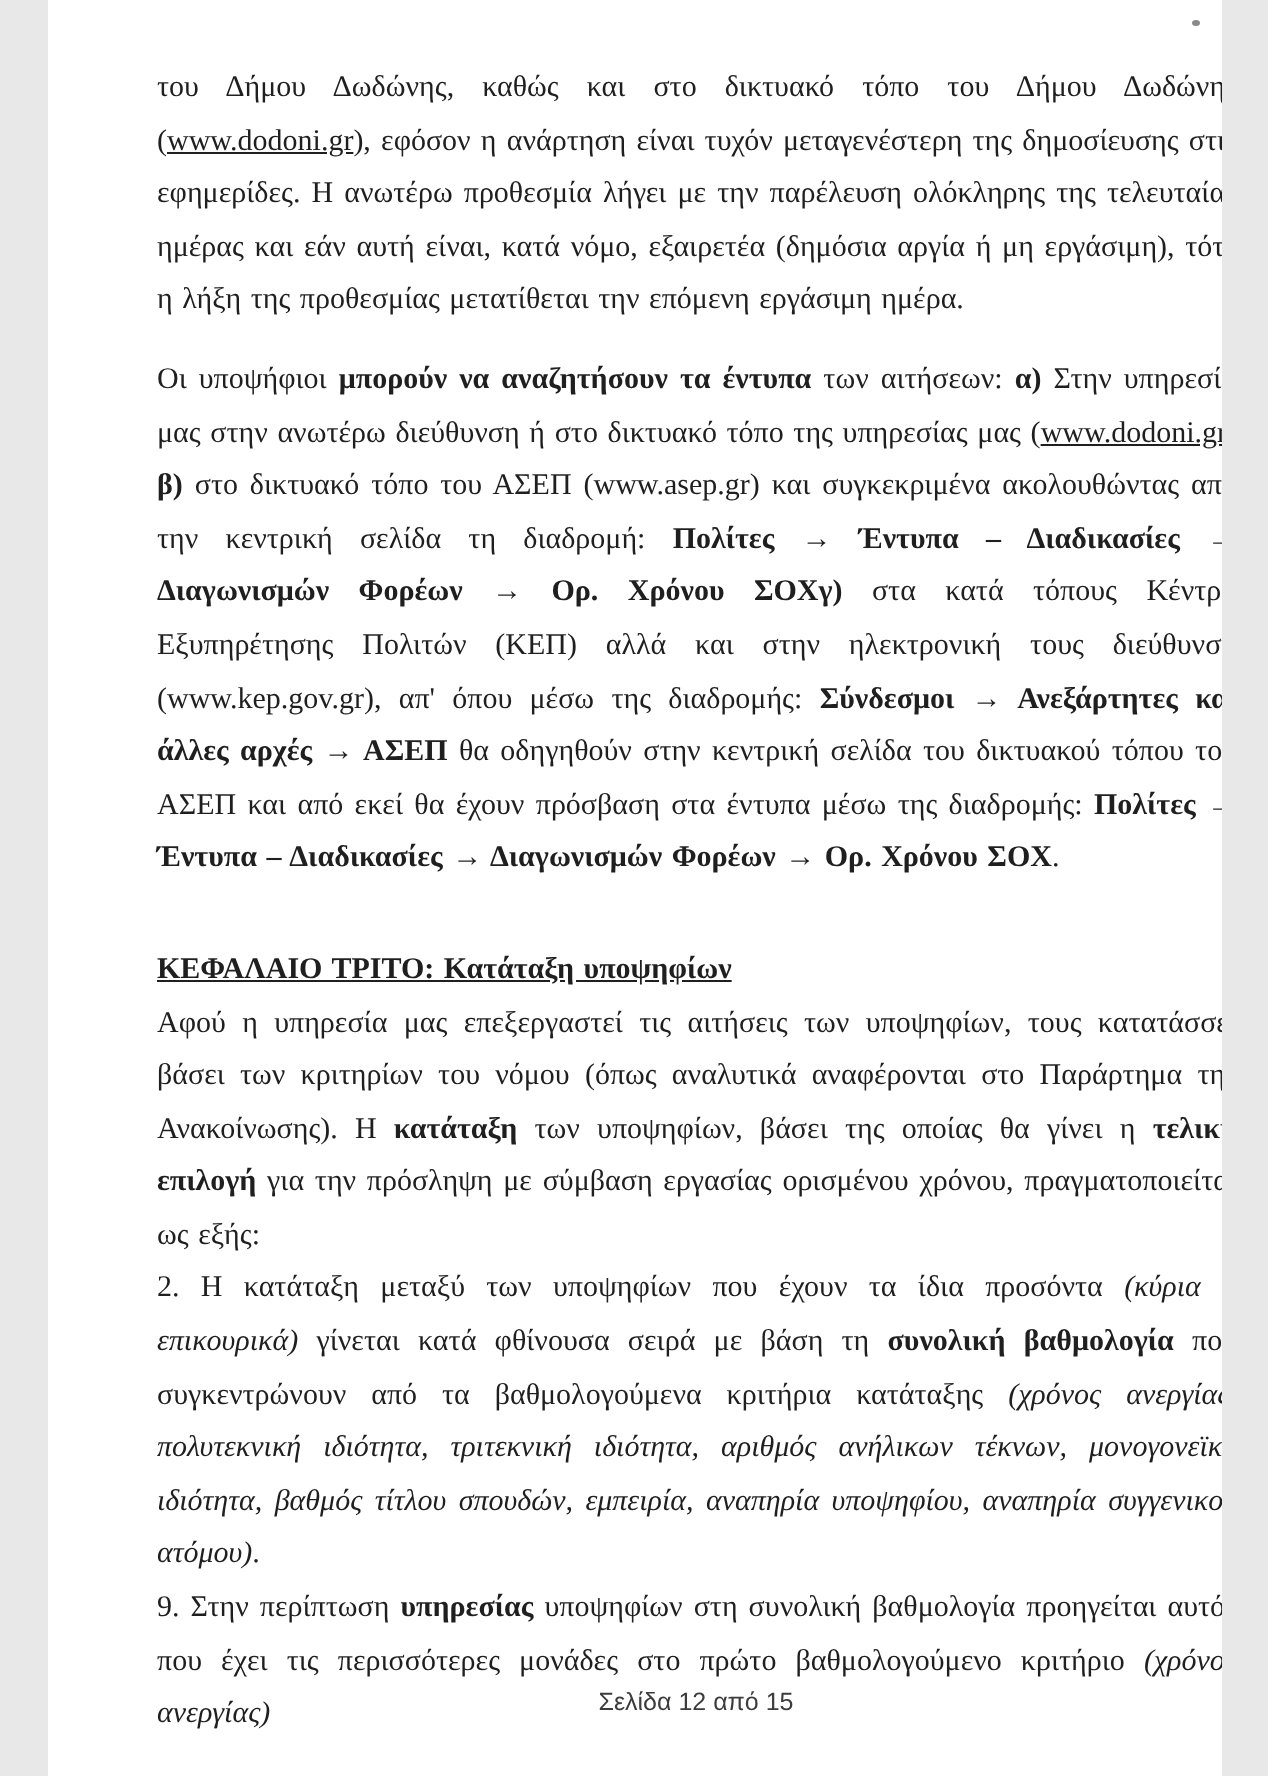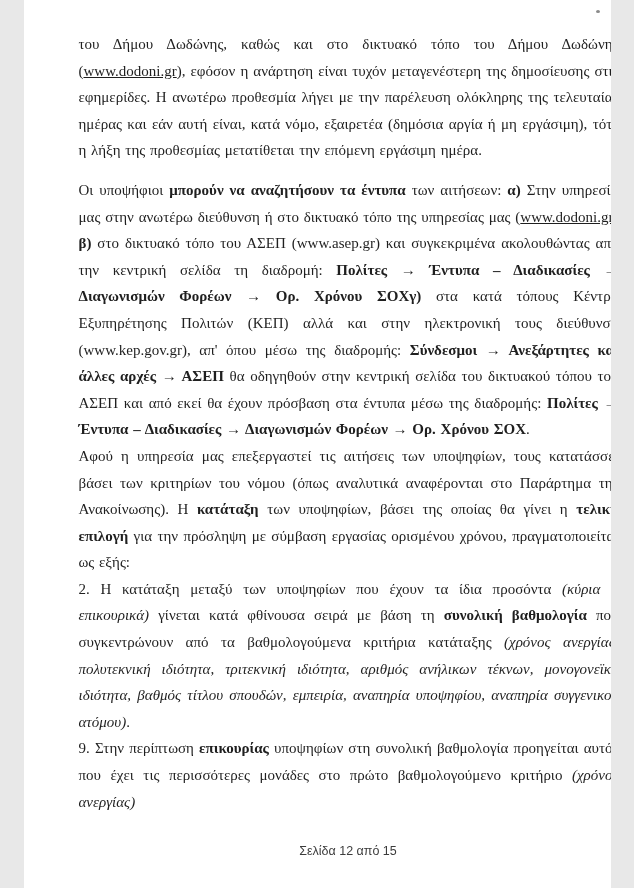--- a/index.html
+++ b/index.html
@@ -53,19 +53,20 @@
 </head>
 <body>
 
 <div class="page">
   <div class="speck s1"></div>
   <div class="speck s2"></div>
 
   <div class="doc">
     <p class="para"><span>του Δήμου Δωδώνης,  καθώς και στο δικτυακό τόπο του Δήμου Δωδώνης (</span><span class="u">www.dodoni.gr</span><span>), εφόσον η ανάρτηση είναι τυχόν μεταγενέστερη της δημοσίευσης στις εφημερίδες. Η ανωτέρω προθεσμία λήγει με την παρέλευση ολόκληρης της τελευταίας ημέρας και  εάν αυτή είναι, κατά νόμο, εξαιρετέα  (δημόσια αργία ή μη εργάσιμη),  τότε η λήξη της προθεσμίας μετατίθεται την επόμενη εργάσιμη ημέρα.</span></p>
     <p class="para gap-sm"><span>Οι υποψήφιοι </span><span class="b">μπορούν να αναζητήσουν τα έντυπα</span><span> των αιτήσεων: </span><span class="b">α)</span><span> Στην υπηρεσία μας στην ανωτέρω διεύθυνση ή στο δικτυακό τόπο της υπηρεσίας μας (</span><span class="u">www.dodoni.gr</span><span>) </span><span class="b">β)</span><span> στο δικτυακό τόπο του ΑΣΕΠ (www.asep.gr) και συγκεκριμένα ακολουθώντας από την κεντρική σελίδα τη διαδρομή: </span><span class="b">Πολίτες → Έντυπα – Διαδικασίες → Διαγωνισμών Φορέων → Ορ. Χρόνου ΣΟΧγ)</span><span> στα κατά τόπους Κέντρα Εξυπηρέτησης Πολιτών (ΚΕΠ) αλλά και στην ηλεκτρονική τους διεύθυνση (www.kep.gov.gr), απ' όπου μέσω της διαδρομής: </span><span class="b">Σύνδεσμοι → Ανεξάρτητες και άλλες αρχές → ΑΣΕΠ</span><span> θα οδηγηθούν στην κεντρική σελίδα του δικτυακού τόπου του ΑΣΕΠ και από εκεί θα έχουν πρόσβαση στα έντυπα μέσω της διαδρομής: </span><span class="b">Πολίτες → Έντυπα – Διαδικασίες → Διαγωνισμών Φορέων → Ορ. Χρόνου ΣΟΧ</span><span>.</span></p>
+    <p class="para gap-lg"><span class="b u">ΚΕΦΑΛΑΙΟ ΤΡΙΤΟ:  Κατάταξη υποψηφίων</span></p>
     <p class="para"><span>Αφού η υπηρεσία μας επεξεργαστεί τις αιτήσεις των υποψηφίων, τους κατατάσσει βάσει των κριτηρίων του νόμου (όπως αναλυτικά αναφέρονται στο Παράρτημα της Ανακοίνωσης). Η </span><span class="b">κατάταξη</span><span> των υποψηφίων, βάσει της οποίας θα γίνει η </span><span class="b">τελική επιλογή</span><span> για την πρόσληψη με σύμβαση εργασίας ορισμένου χρόνου, πραγματοποιείται ως εξής:</span></p>
     <p class="para"><span>2. Η κατάταξη μεταξύ των υποψηφίων που έχουν τα ίδια προσόντα </span><span class="i">(κύρια ή επικουρικά)</span><span> γίνεται κατά φθίνουσα σειρά με βάση τη </span><span class="b">συνολική βαθμολογία</span><span> που συγκεντρώνουν από τα βαθμολογούμενα κριτήρια κατάταξης </span><span class="i">(χρόνος ανεργίας, πολυτεκνική ιδιότητα, τριτεκνική ιδιότητα, αριθμός ανήλικων τέκνων, μονογονεϊκή ιδιότητα, βαθμός τίτλου σπουδών, εμπειρία, αναπηρία υποψηφίου, αναπηρία συγγενικού ατόμου)</span><span>.</span></p>
-    <p class="para"><span>9. Στην περίπτωση </span><span class="b">επικουρίας</span><span> υποψηφίων στη συνολική βαθμολογία προηγείται αυτός που έχει τις περισσότερες μονάδες στο πρώτο βαθμολογούμενο κριτήριο </span><span class="i">(χρόνος ανεργίας)</span></p>
+    <p class="para"><span>9. Στην περίπτωση </span><span class="b">υπηρεσίας</span><span> υποψηφίων στη συνολική βαθμολογία προηγείται αυτός που έχει τις περισσότερες μονάδες στο πρώτο βαθμολογούμενο κριτήριο </span><span class="i">(χρόνος ανεργίας)</span></p>
   </div>
 
   <div class="footer">Σελίδα 12 από 15</div>
 </div>
 
 </body></html>

